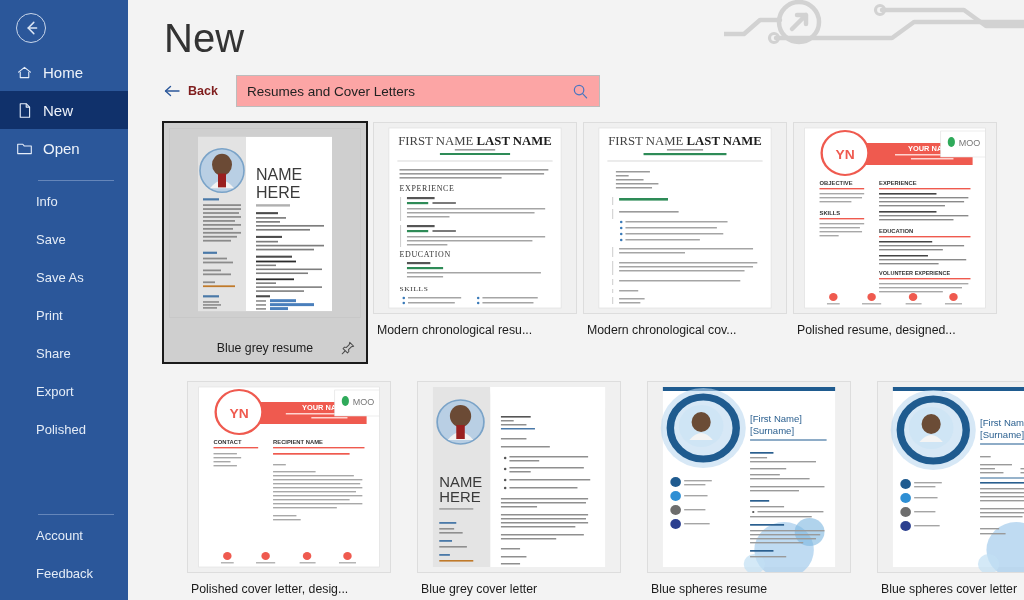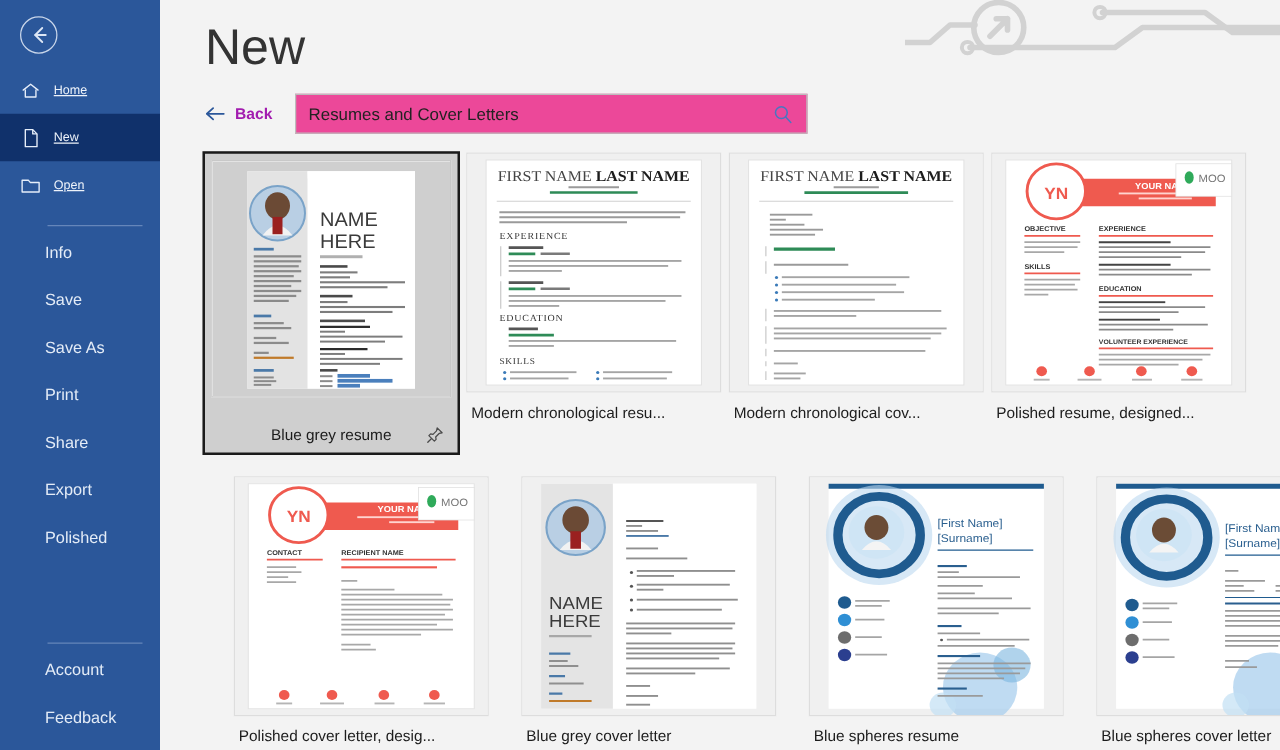--- a/index.html
+++ b/index.html
@@ -27,23 +27,22 @@
     position: relative;
   }
   .back-circle .arrow {
     position: absolute; left: 0; top: 0; width: 100%; height: 100%;
   }
   .nav-main-item {
     height: 38px;
     display: flex; align-items: center;
     padding-left: 14px;
     color: #eef3fa;
-    font-size: 10px;
+    font-size: 15px;
     cursor: pointer;
-    text-decoration: underline;
   }
   .nav-main-item.selected { background: #10316b; }
   .nav-main-item .ico {
     width: 20px; height: 20px;
     margin-right: 9px;
     display: flex; align-items: center; justify-content: center;
     flex: 0 0 20px;
   }
   .nav-divider {
     height: 1px; background: #7a96c4;
@@ -80,31 +79,31 @@
     letter-spacing: 0px;
     padding: 13px 0 0 36px;
     line-height: 50px;
   }
   .searchrow {
     display: flex; align-items: center;
     padding: 12px 0 0 36px;
   }
   .back-link {
     display: flex; align-items: center;
-    color: #a21caf;
+    color: #7f1d1d;
     font-size: 12.5px;
     font-weight: bold;
     cursor: pointer;
     margin-right: 18px;
   }
   .back-link .arr { margin-right: 7px; display: flex; }
   .searchbox {
-    width: 410px; height: 32px;
+    width: 364px; height: 32px;
     border: 1px solid #bcbcbc;
-    background: #ec4899;
+    background: #fca5a5;
     display: flex; align-items: center;
     padding: 0 7px 0 10px;
   }
   .searchbox .val {
     flex: 1 1 auto;
     font-size: 13.5px;
     color: #222;
     white-space: nowrap; overflow: hidden;
   }
   .searchbox .sicon { flex: 0 0 22px; display: flex; justify-content: center; }

